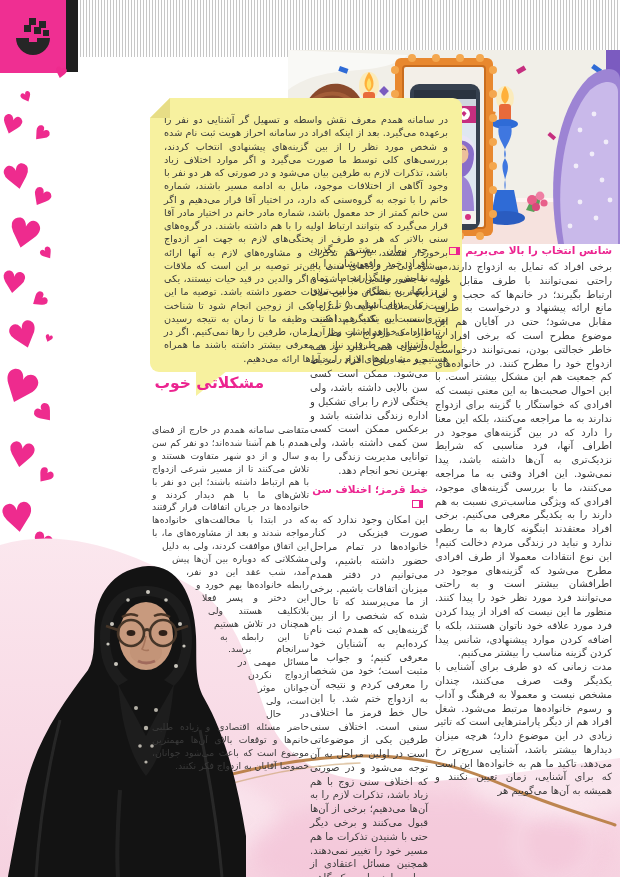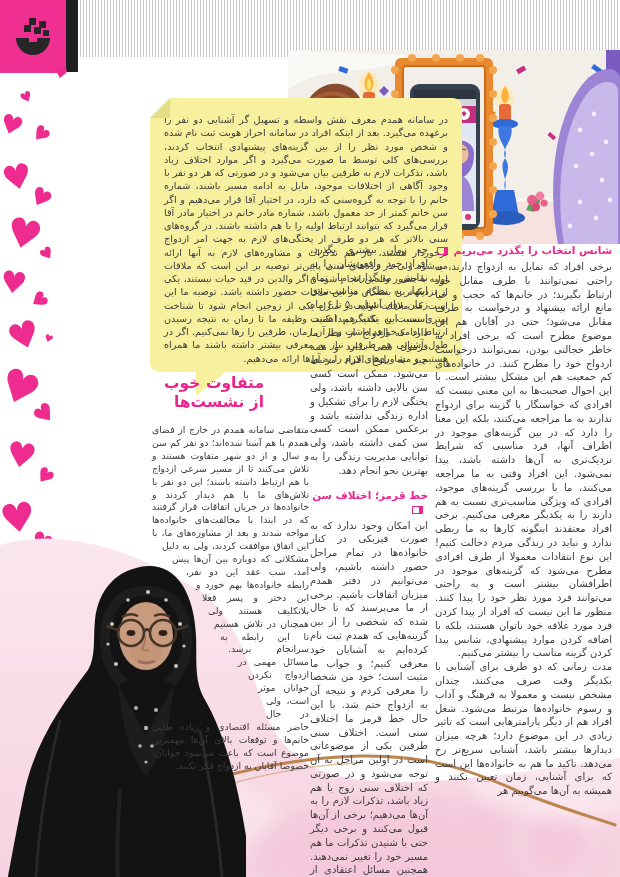--- a/index.html
+++ b/index.html
@@ -33,21 +33,21 @@
   .sq{display:inline-block;width:6px;height:6px;border:1.5px solid #ec2490;border-right-width:4px;
         margin:0 5px 0 2px;vertical-align:middle;}
   
   .col{position:absolute;}
   .col-left{left:152px;top:424px;width:157px;}
   .col-left .fa{font-size:9.3px;line-height:12.9px;}
   .sp{float:left;clear:left;}
   .col-mid{left:310px;top:243px;width:118px;}
   .col-right{left:435px;top:243px;width:177px;}
   .col-mid .fa,.col-right .fa{font-size:10px;line-height:13.8px;}
-  .gap-sm{margin-top:10px;}
+  .gap-sm{margin-top:4px;}
   
   .under{z-index:1;}  .mid-z{z-index:2;}  .top-z{z-index:4;}
   .abs{position:absolute;}
 </style>
 </head>
 <body>
 
 <div id="page">
 
   <div class="stripes"></div>
@@ -306,22 +306,21 @@
   </svg>
 
   <div class="note top-z abs" style="left:150px;top:98px">
     <div class="note-fold-white" style="left:0;top:0"></div>
     <div class="note-fold-flap" style="left:0;top:0"></div>
     <div class="fa">در سامانه همدم معرف نقش واسطه و تسهیل گر آشنایی دو نفر را برعهده می‌گیرد. بعد از اینکه افراد در سامانه احراز هویت ثبت نام شده و شخص مورد نظر را از بین گزینه‌های پیشنهادی انتخاب کردند، بررسی‌های کلی توسط ما صورت می‌گیرد و اگر موارد اختلاف زیاد باشد، تذکرات لازم به طرفین بیان می‌شود و در صورتی که هر دو نفر با وجود آگاهی از اختلافات موجود، مایل به ادامه مسیر باشند، شماره خانم را با توجه به گروه‌سنی که دارد، در اختیار آقا قرار می‌دهیم و اگر سن خانم کمتر از حد معمول باشد، شماره مادر خانم در اختیار مادر آقا قرار می‌گیرد که بتوانند ارتباط اولیه را با هم داشته باشند. در گروه‌های سنی بالاتر که هر دو طرف از پختگی‌های لازم به جهت امر ازدواج برخوردار هستند، باز هم تذکرات و مشاوره‌های لازم به آنها ارائه می‌شود ولی در رده‌های سنی پایین‌تر توصیه بر این است که ملاقات اولیه با حضور والدین انجام شود و اگر والدین در قید حیات نیستند، یکی از نزدیک‌ترین بستگان در این ملاقات حضور داشته باشد. توصیه ما این است که ملاقات اولیه در منزل یکی از زوجین انجام شود تا شناخت بهتری نسبت به یکدیگر پیدا کنند. وظیفه ما تا زمان به نتیجه رسیدن ارتباط ادامه خواهد داشت و تا آن زمان، طرفین را رها نمی‌کنیم. اگر در طول آشنایی هم طرفین نیاز به معرفی بیشتر داشته باشند ما همراه هستیم و مشاوره‌های لازم را به آن‌ها ارائه می‌دهیم.</div>
   </div>
   <div class="note-tail top-z"></div>
 
   <div class="headline top-z">
-    <div>متفاوت خوب</div>
-    <div>از نشست‌ها</div>
+    <div>مشکلاتی خوب</div>
   </div>
 
   <div class="col col-left top-z">
     <div class="sp" style="width:0;height:118px"></div>
     <div class="sp" style="width:10px;height:13px"></div>
     <div class="sp" style="width:20px;height:13px"></div>
     <div class="sp" style="width:34px;height:13px"></div>
     <div class="sp" style="width:44px;height:13px"></div>
     <div class="sp" style="width:50px;height:13px"></div>
     <div class="sp" style="width:56px;height:13px"></div>
@@ -336,18 +335,18 @@
   </div>
 
   <div class="col col-mid top-z">
     <div class="fa">چه زمان بیشتری بگذرد، افراد خود واقعی‌شان را به نمایش می‌گذارند با تمام اینها، به نظرم مناسب‌ترین زمان برای آشنایی ۵ تا ۶ ماه است. این نکته هم اهمیت دارد که ازدواج از نظر ما فرمول سنی ندارد و همه چیز به بلوغ افراد مرتبط می‌شود. ممکن است کسی سن بالایی داشته باشد، ولی پختگی لازم را برای تشکیل و اداره زندگی نداشته باشد و برعکس ممکن است کسی سن کمی داشته باشد، ولی توانایی مدیریت زندگی را به بهترین نحو انجام دهد.</div>
     <div class="sec-title gap-sm"><span>خط قرمز؛ اختلاف سن</span><span class="sq"></span></div>
     <div class="fa">این امکان وجود ندارد که به صورت فیزیکی در کنار خانواده‌ها در تمام مراحل حضور داشته باشیم، ولی می‌توانیم در دفتر همدم میزبان اتفاقات باشیم. برخی از ما می‌پرسند که تا حال شده که شخصی را از بین گزینه‌هایی که همدم ثبت نام کرده‌ایم به آشنایان خود معرفی کنیم؛ و جواب ما مثبت است؛ خود من شخصا را معرفی کردم و نتیجه آن به ازدواج ختم شد. با این حال خط قرمز ما اختلاف سنی است. اختلاف سنی طرفین یکی از موضوعاتی است در اولین مراحل به آن توجه می‌شود و در صورتی که اختلاف سنی زوج با هم زیاد باشد، تذکرات لازم را به آن‌ها می‌دهیم؛ برخی از آن‌ها قبول می‌کنند و برخی دیگر حتی با شنیدن تذکرات ما هم مسیر خود را تغییر نمی‌دهند. همچنین مسائل اعتقادی از جمله مواردی است که گاهی باعث می‌شود آنها را دنبال نکنیم؛ چنین مسیری معمولا برای مواردی پیش می‌آید که دو طرف به لحاظ اعتقادی تفاوت زیادی با هم داشته باشند؛ مثلا در یک پرونده خانم اعتقاد چندانی نداشت ولی آقا پایبند مسائل مذهبی بود. در این صورت ما تذکر لازم را به طرفین می‌دهیم و از آن‌ها می‌خواهیم تا از ادامه دادن این شرایط خودداری کنند.</div>
 
   </div>
 
   <div class="col col-right top-z">
-    <div class="sec-title"><span>شانس انتخاب را بگذرد می‌بریم</span><span class="sq"></span></div>
+    <div class="sec-title"><span>شانس انتخاب را بالا می‌بریم</span><span class="sq"></span></div>
     <div class="fa">برخی افراد که تمایل به ازدواج دارند، به راحتی نمی‌توانند با طرف مقابل خود ارتباط بگیرند؛ در خانم‌ها که حجب و حیا مانع ارائه پیشنهاد و درخواست به طرف مقابل می‌شود؛ حتی در آقایان هم این موضوع مطرح است که برخی افراد به خاطر خجالتی بودن، نمی‌توانند درخواست ازدواج خود را مطرح کنند. در خانواده‌های کم جمعیت هم این مشکل بیشتر است. با این احوال صحبت‌ها به این معنی نیست که افرادی که خواستگار یا گزینه برای ازدواج ندارند به ما مراجعه می‌کنند، بلکه این معنا را دارد که در بین گزینه‌های موجود در اطراف آنها، فرد مناسبی که شرایط نزدیک‌تری به آن‌ها داشته باشد، پیدا نمی‌شود. این افراد وقتی به ما مراجعه می‌کنند، ما با بررسی گزینه‌های موجود، افرادی که ویژگی مناسب‌تری نسبت به هم دارند را به یکدیگر معرفی می‌کنیم. برخی افراد معتقدند اینگونه کارها به ما ربطی ندارد و نباید در زندگی مردم دخالت کنیم! این نوع انتقادات معمولا از طرف افرادی مطرح می‌شود که گزینه‌های موجود در اطرافشان بیشتر است و به راحتی می‌توانند فرد مورد نظر خود را پیدا کنند. منظور ما این نیست که افراد از پیدا کردن فرد مورد علاقه خود ناتوان هستند، بلکه با اضافه کردن موارد پیشنهادی، شانس پیدا کردن گزینه مناسب را بیشتر می‌کنیم.</div>
     <div class="fa">مدت زمانی که دو طرف برای آشنایی با یکدیگر وقت صرف می‌کنند، چندان مشخص نیست و معمولا به فرهنگ و آداب و رسوم خانواده‌ها مرتبط می‌شود. شغل افراد هم از دیگر پارامترهایی است که تاثیر زیادی در این موضوع دارد؛ هرچه میزان دیدارها بیشتر باشد، آشنایی سریع‌تر رخ می‌دهد. تاکید ما هم به خانواده‌ها این است که برای آشنایی، زمان تعیین نکنند و همیشه به آن‌ها می‌گوییم هر</div>
   </div>
 
 </div>
 
 </body></html>

